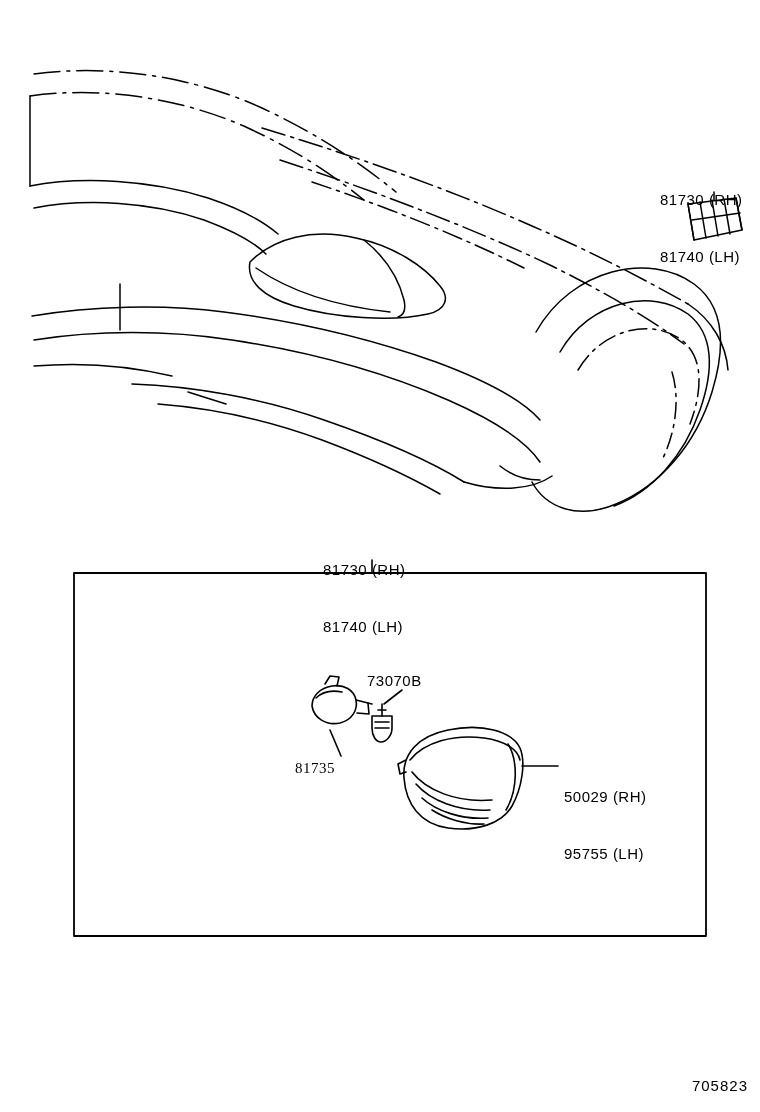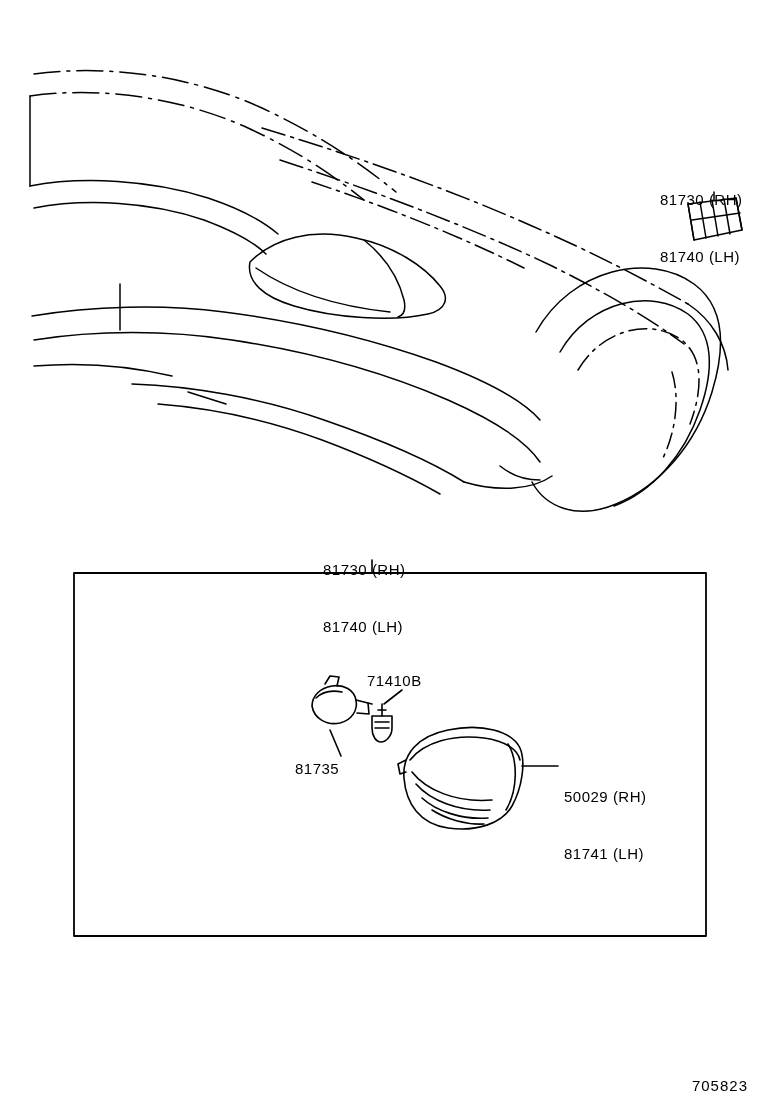--- a/index.html
+++ b/index.html
@@ -38,21 +38,21 @@
   .code-footer {
     position: absolute;
     right: 24px;
     bottom: 18px;
     font-size: 15px;
     letter-spacing: 1px;
   }
   .lbl-top-right { left: 648px; top: 152px; line-height: 19px; }
   .lbl-mid       { left: 311px; top: 522px; line-height: 19px; }
   .lbl-bulb      { left: 355px; top: 672px; }
-  .lbl-socket    { left: 283px; top: 760px; }
+  .lbl-socket    { left: 283px; top: 760px; font-family: Liberation Serif, serif; }
   .lbl-lamp      { left: 552px; top: 749px; line-height: 19px; }
 </style>
 </head>
 <body>
 
 <div id="diagram-root">
 
   <svg class="layer" viewBox="0 0 760 1112">
     <g fill="none" stroke="#000" stroke-width="1.5" stroke-linecap="round" stroke-linejoin="round">
 
@@ -169,24 +169,24 @@
   <div class="label lbl-top-right">
     <div>81730 (RH)</div>
     <div>81740 (LH)</div>
   </div>
 
   <div class="label lbl-mid">
     <div>81730 (RH)</div>
     <div>81740 (LH)</div>
   </div>
 
-  <div class="label lbl-bulb">71410B</div>
+  <div class="label lbl-bulb">73070B</div>
 
   <div class="label lbl-socket">81735</div>
 
   <div class="label lbl-lamp">
     <div>50029 (RH)</div>
-    <div>81741 (LH)</div>
+    <div>95755 (LH)</div>
   </div>
 
   <div class="code-footer">705823</div>
 
 </div>
 
 </body></html>

